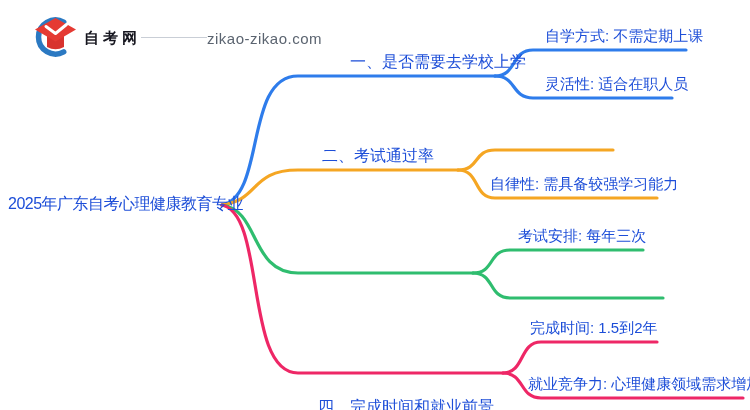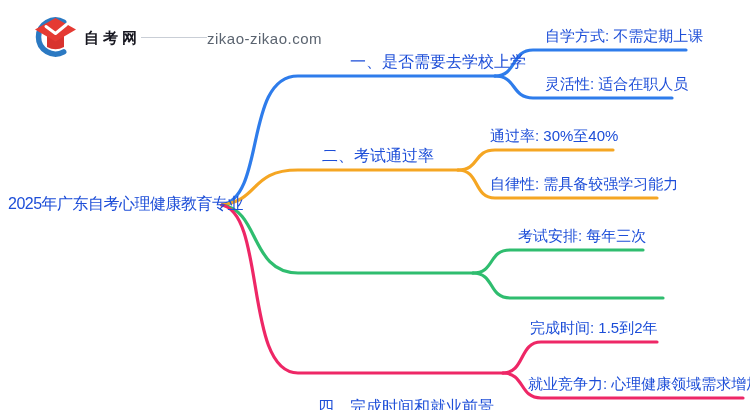--- a/index.html
+++ b/index.html
@@ -73,21 +73,20 @@
     </g>
   </svg>
 
   <div class="node root-label">2025年广东自考心理健康教育专业</div>
 
   <div class="node branch-label b1">一、是否需要去学校上学</div>
   <div class="node child-label b1c1">自学方式: 不需定期上课</div>
   <div class="node child-label b1c2">灵活性: 适合在职人员</div>
 
   <div class="node branch-label b2">二、考试通过率</div>
-  <div class="node child-label b2c1">通过率: 30%至40%</div>
   <div class="node child-label b2c2">自律性: 需具备较强学习能力</div>
 
   <div class="node child-label b3c1">考试安排: 每年三次</div>
 
   <div class="node branch-label b4">四、完成时间和就业前景</div>
   <div class="node child-label b4c1">完成时间: 1.5到2年</div>
   <div class="node child-label b4c2">就业竞争力: 心理健康领域需求增加</div>
 
 </div>
 

